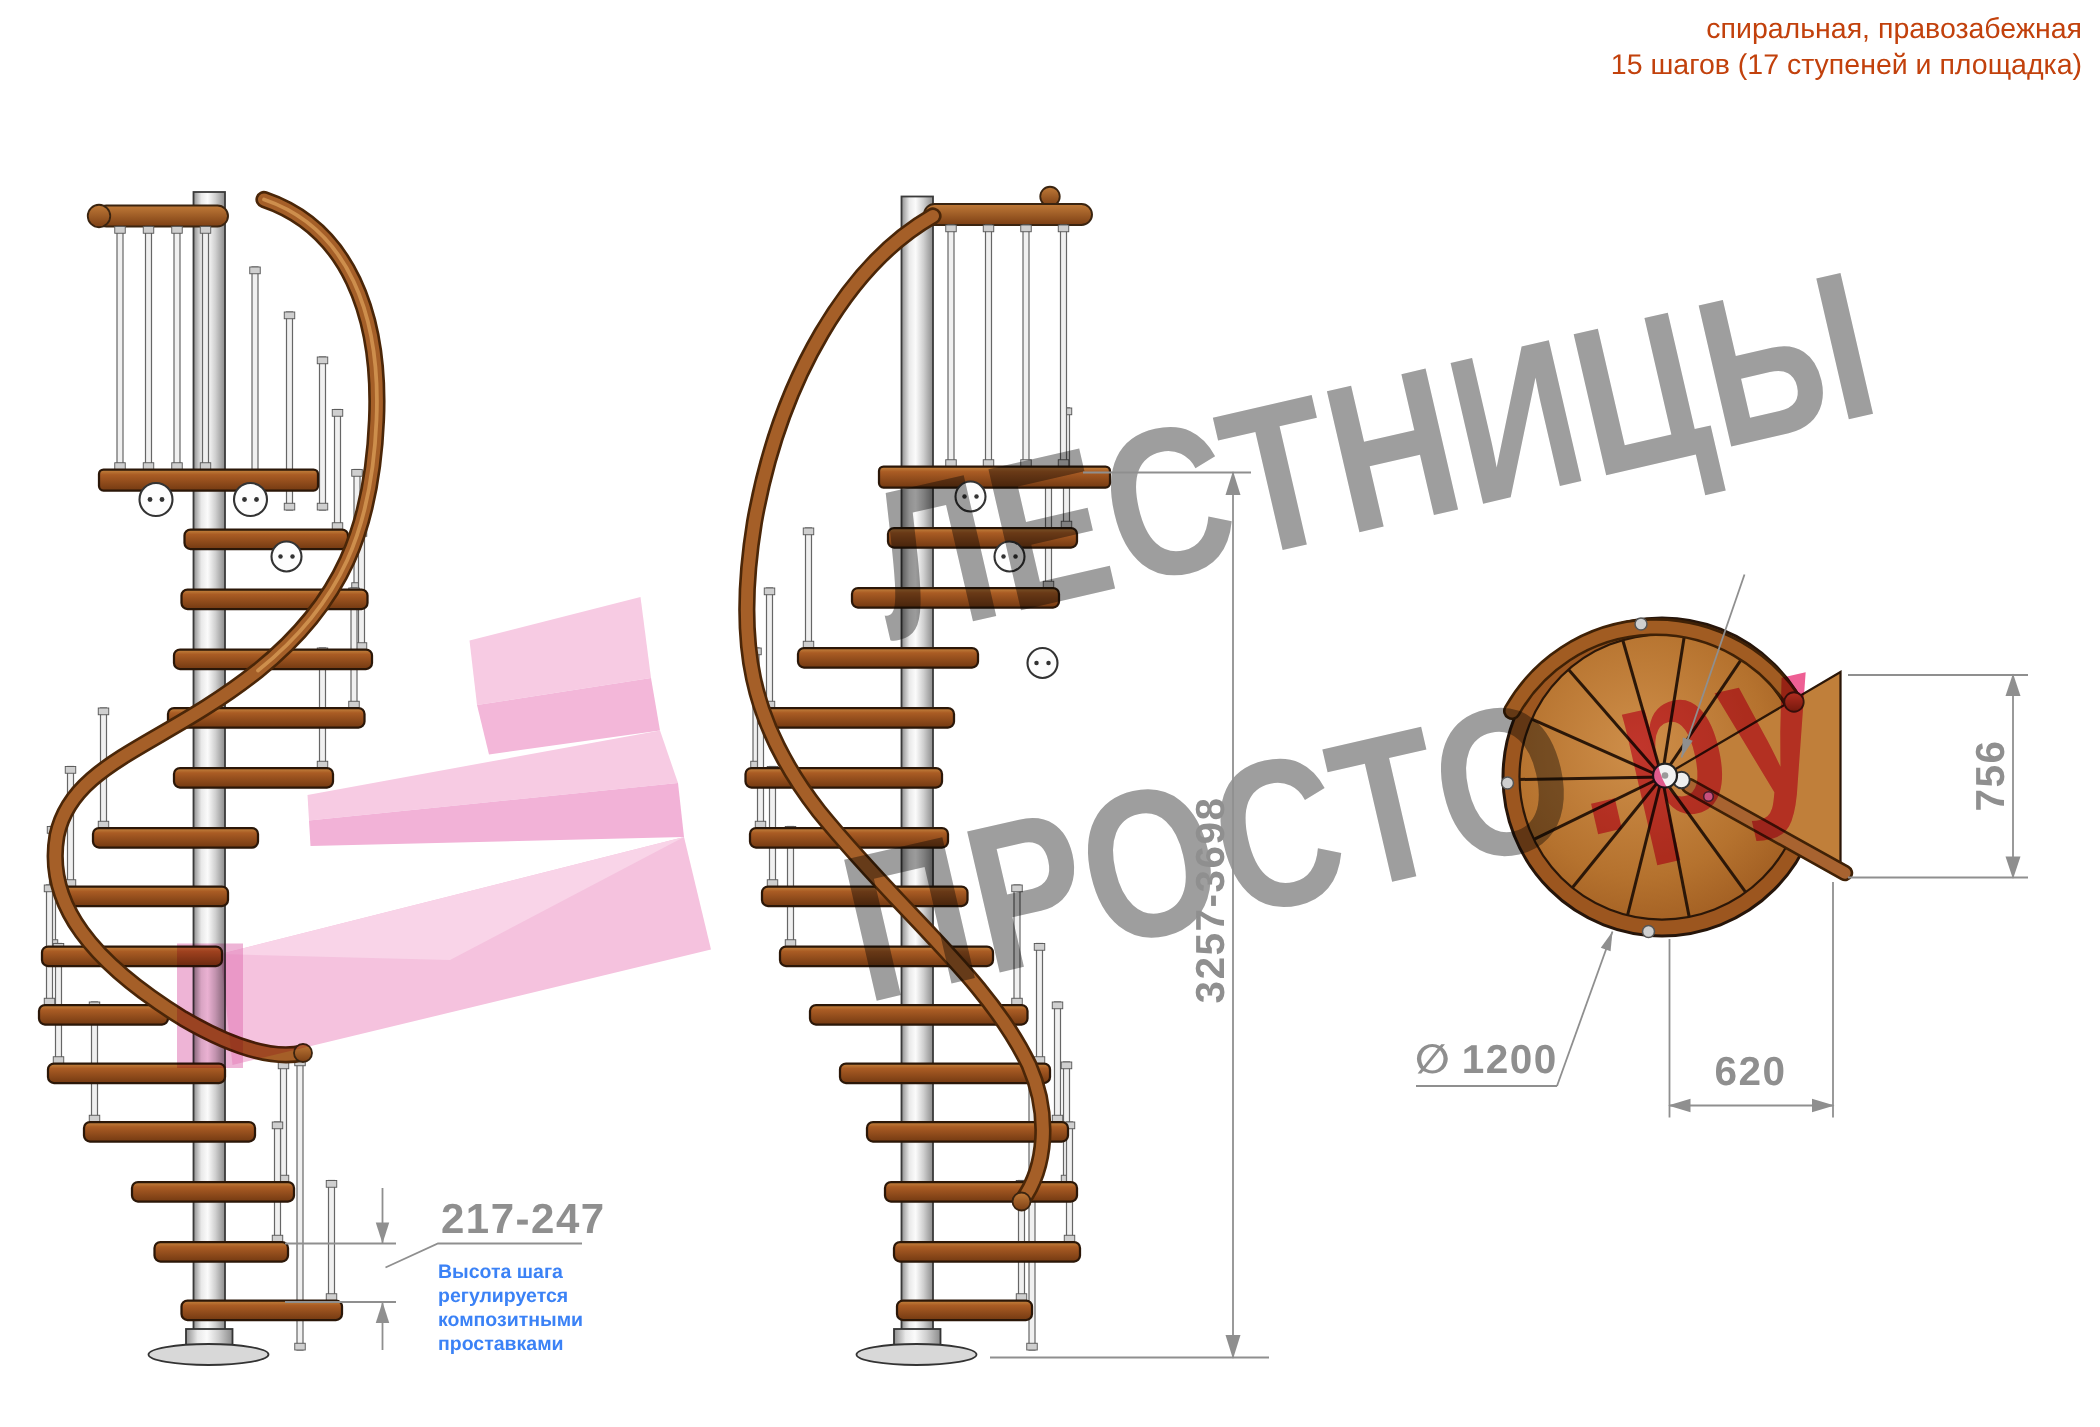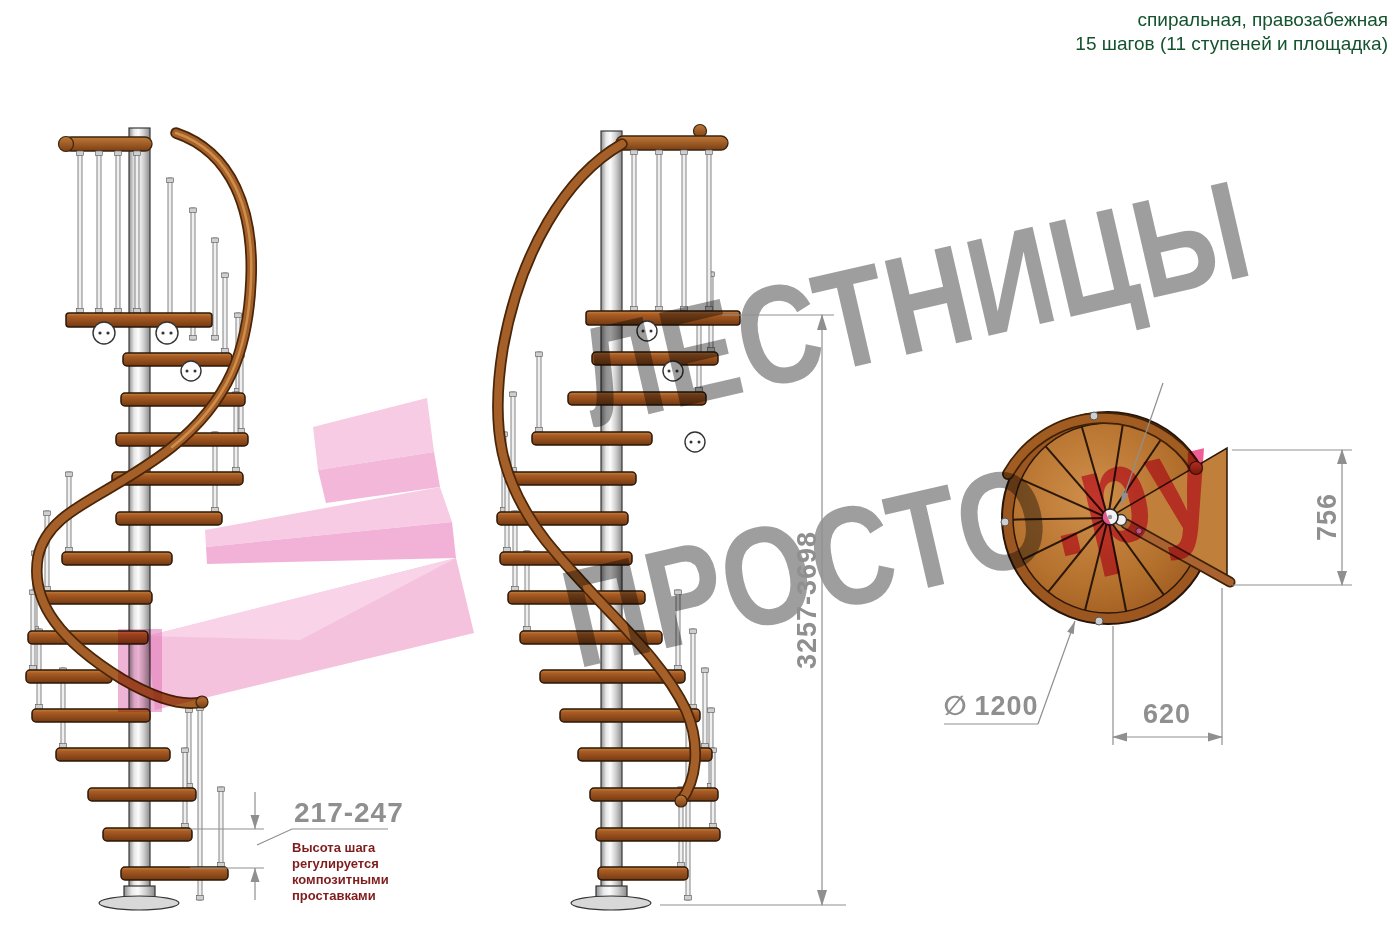--- a/index.html
+++ b/index.html
@@ -5,21 +5,21 @@
   html,body { margin:0; padding:0; background:#ffffff; }
   .canvas {
     position:relative; width:1400px; height:951px; background:#fff;
     overflow:hidden; font-family:"Liberation Sans","DejaVu Sans",sans-serif;
   }
   .layer { position:absolute; left:0; top:0; width:1400px; height:951px; }
 
   
   .header {
     position:absolute; top:8px; right:12px; text-align:right;
-    font-size:19px; line-height:24px; color:#14532d;
+    font-size:19px; line-height:24px; color:#c2410c;
   }
 
   
   .watermark { mix-blend-mode:multiply; pointer-events:none; }
   .wm-text {
     position:absolute; left:488px; top:283px;
     font-weight:bold; font-size:140px; line-height:232px;
     color:#9e9e9e; white-space:nowrap; letter-spacing:2px;
     transform:rotate(-13deg); transform-origin:0 0;
   }
@@ -31,21 +31,21 @@
   .dimtext {
     font-family:"Liberation Sans","DejaVu Sans",sans-serif;
     font-weight:bold; font-size:27px; fill:#8f8f8f; letter-spacing:1px;
   }
   .dimline { stroke:#8f8f8f; stroke-width:1.2; fill:none; }
   .dimarrow { fill:#8f8f8f; stroke:none; }
 
   
   .note {
     position:absolute; left:292px; top:840px;
-    font-size:13px; line-height:16px; font-weight:bold; color:#7f1d1d;
+    font-size:13px; line-height:16px; font-weight:bold; color:#3b82f6;
     white-space:pre-line;
   }
 
   
   .wood-stroke { stroke:#2b1708; stroke-width:1.5; }
 </style>
 </head>
 <body>
 
 <div class="canvas">
@@ -393,20 +393,20 @@
       <line class="dimline" x1="255" y1="868" x2="255" y2="900"></line>
       <polygon class="dimarrow" points="255,829 250.5,815 259.5,815"></polygon>
       <polygon class="dimarrow" points="255,868 250.5,882 259.5,882"></polygon>
       <polyline class="dimline" points="257,845 292,829 388,829"></polyline>
       <text class="dimtext" x="294" y="822" text-anchor="start" style="font-size:28px">217-247</text>
     </g>
   </svg>
 
   <div class="header">
     <div>спиральная, правозабежная</div>
-    <div>15 шагов (11 ступеней и площадка)</div>
+    <div>15 шагов (17 ступеней и площадка)</div>
   </div>
 
   <div class="note">Высота шага
 регулируется
 композитными
 проставками</div>
 </div>
 
 </body></html>

